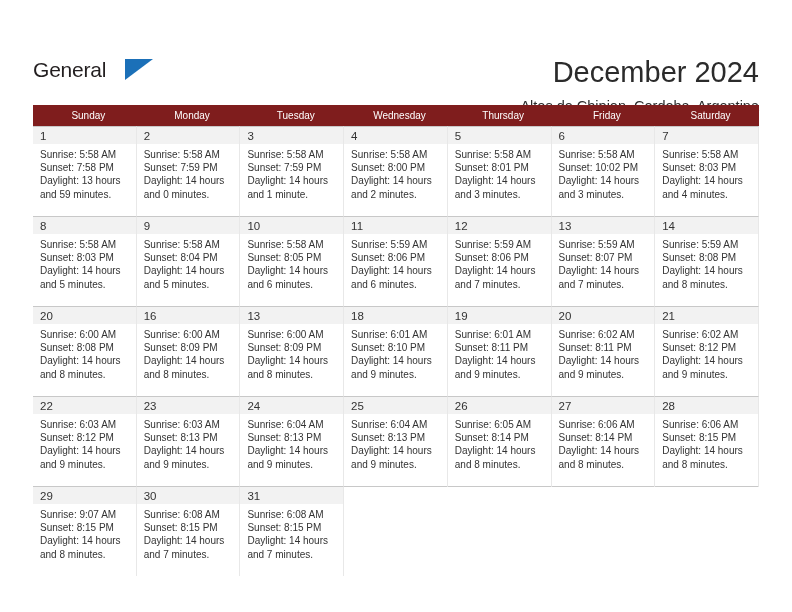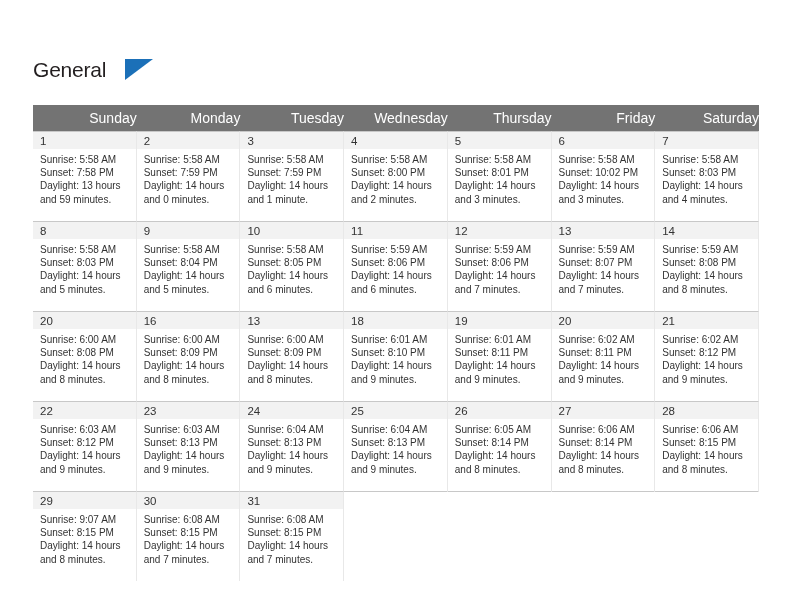--- a/index.html
+++ b/index.html
@@ -91,25 +91,25 @@
   
   .calendar {
     position: absolute;
     left: 33px;
     top: 105px;
     width: 726px;
     border-collapse: collapse;
     table-layout: fixed;
   }
   .calendar th {
-    background: #737373;
+    background: #7f1d1d;
     color: #ffffff;
-    font-size: 14px;
+    font-size: 10px;
     font-weight: normal;
-    text-align: right;
+    text-align: center;
     padding: 5px 0 5px 7px;
     height: 19px;
     box-sizing: border-box;
     border: none;
   }
   .calendar td {
     vertical-align: top;
     padding: 0;
     border: none;
     width: 103.71px;
@@ -154,20 +154,24 @@
 
 <div class="page">
 
   <div class="top-header">
 
     <div class="brand">
       <span class="brand-line1">General</span>
       <span class="brand-triangle"></span>
     </div>
 
+    <div class="title-block">
+      <h1 class="cal-title">December 2024</h1>
+      <p class="cal-subtitle">Altos de Chipion, Cordoba, Argentina</p>
+    </div>
 
   </div>
 
   <table class="calendar">
     <thead>
       <tr>
         <th>Sunday</th>
         <th>Monday</th>
         <th>Tuesday</th>
         <th>Wednesday</th>

